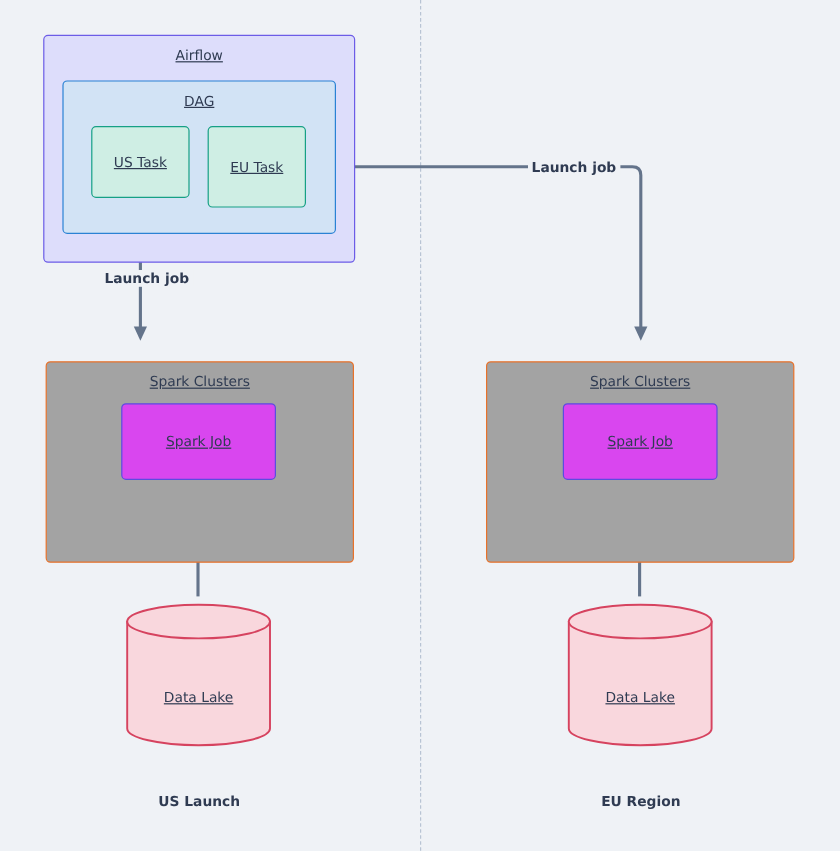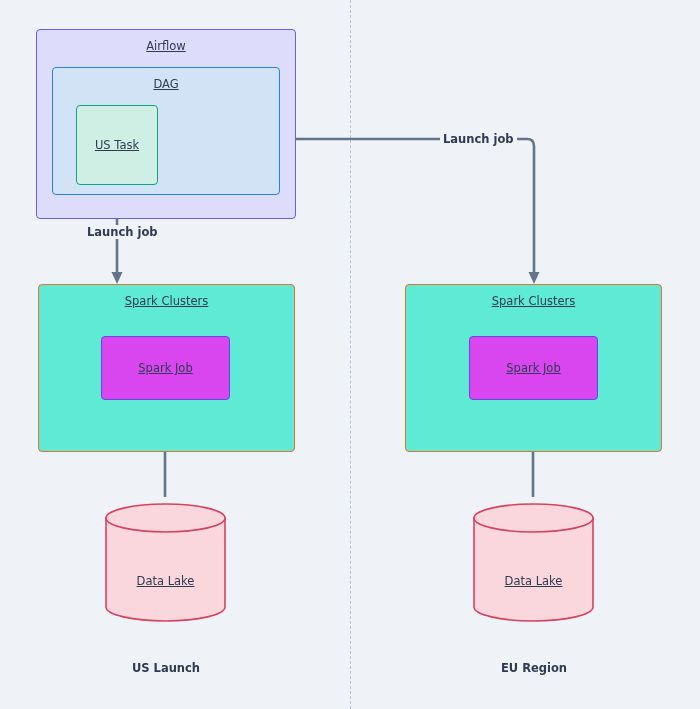--- a/index.html
+++ b/index.html
@@ -54,22 +54,23 @@
   }
   .dag-box {
     background: #d2e3f5;
     border: 1.6px solid #2a82d4;
   }
   .task-box {
     background: #cfeee4;
     border: 1.6px solid #16a085;
   }
   .spark-clusters-box {
-    background: #5eead4;
+    background: #a3a3a3;
     border: 1.6px solid #e8722a;
+    margin-top: 17px;
   }
   .spark-job-box {
     background: #d946ef;
     border: 1.6px solid #5b4ce0;
   }
 
   
   .cylinder {
     position: absolute;
   }
@@ -167,24 +168,27 @@
   </svg>
 
   <div class="node group airflow-box" id="node-airflow" style="left: 36px; top: 29px; width: 260px; height: 190px;">
     <span class="node-label">Airflow</span>
   </div>
 
   <div class="node group dag-box" id="node-dag" style="left: 52px; top: 67px; width: 228px; height: 128px;">
     <span class="node-label">DAG</span>
   </div>
 
-  <div class="node leaf task-box" id="node-us_task" style="left: 76px; top: 105px; width: 82px; height: 80px;">
+  <div class="node leaf task-box" id="node-us_task" style="left: 76px; top: 105px; width: 82px; height: 60px;">
     <span class="node-label">US Task</span>
   </div>
 
+  <div class="node leaf task-box" id="node-eu_task" style="left: 173px; top: 105px; width: 82px; height: 68px;">
+    <span class="node-label">EU Task</span>
+  </div>
 
   <div class="node group spark-clusters-box" id="node-us_spark_clusters" style="left: 38px; top: 284px; width: 257px; height: 168px;">
     <span class="node-label">Spark Clusters</span>
   </div>
 
   <div class="node leaf spark-job-box" id="node-us_spark_job" style="left: 101px; top: 336px; width: 129px; height: 64px;">
     <span class="node-label">Spark Job</span>
   </div>
 
   <div class="cylinder" id="node-us_data_lake" style="left: 105px; top: 503px; width: 121px; height: 119px;">

